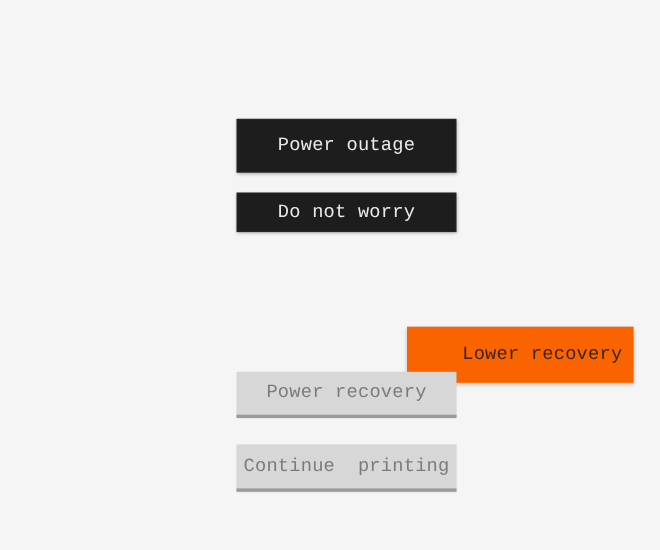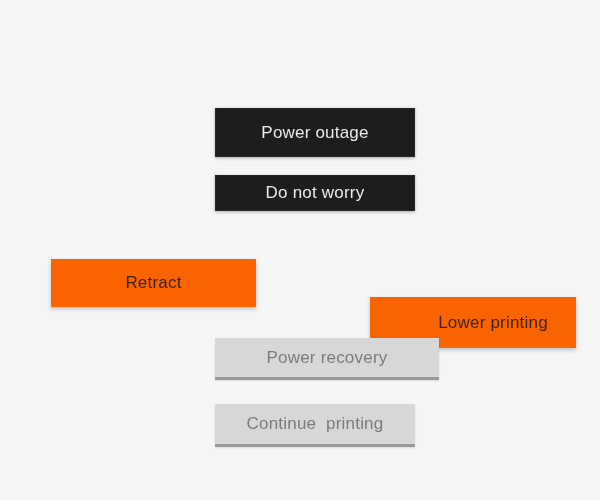--- a/index.html
+++ b/index.html
@@ -61,51 +61,49 @@
     border-bottom: 3px solid #9a9a9a;
     box-shadow: 0 1px 2px rgba(0,0,0,0.10);
   }
 
   
   #btn-power-outage     { left: 215px; top: 108px; width: 200px; height: 49px; }
   #btn-do-not-worry     { left: 215px; top: 175px; width: 200px; height: 36px; }
   #btn-save-data        { left: 215px; top: 243px; width: 206px; height: 52px; z-index: 1; }
   #btn-retract          { left:  51px; top: 259px; width: 205px; height: 48px; z-index: 2; }
   #btn-lower-platform   { left: 370px; top: 297px; width: 206px; height: 51px; z-index: 1; }
-  #btn-power-recovery   { left: 215px; top: 338px; width: 224px; height: 42px; z-index: 3; }
+  #btn-power-recovery   { left: 215px; top: 338px; width: 200px; height: 42px; z-index: 3; }
   #btn-continue-print   { left: 215px; top: 404px; width: 200px; height: 43px; z-index: 3; }
 
   
   #btn-save-data .btn__label      { transform: translateX(27px); }
   #btn-lower-platform .btn__label { transform: translateX(20px); }
 
   .btn__label {
     pointer-events: none;
+    font-family: Liberation Mono, monospace;
   }
 </style>
 </head>
 <body>
 
 <div id="stage">
 
   <div class="btn btn--dark" id="btn-power-outage">
     <span class="btn__label">Power outage</span>
   </div>
 
   <div class="btn btn--dark" id="btn-do-not-worry">
     <span class="btn__label">Do not worry</span>
   </div>
 
 
-  <div class="btn btn--orange" id="btn-retract">
-    <span class="btn__label">Retract</span>
-  </div>
 
   <div class="btn btn--orange" id="btn-lower-platform">
-    <span class="btn__label">Lower printing</span>
+    <span class="btn__label">Lower recovery</span>
   </div>
 
   <div class="btn btn--grey" id="btn-power-recovery">
     <span class="btn__label">Power recovery</span>
   </div>
 
   <div class="btn btn--grey" id="btn-continue-print">
     <span class="btn__label">Continue  printing</span>
   </div>
 

